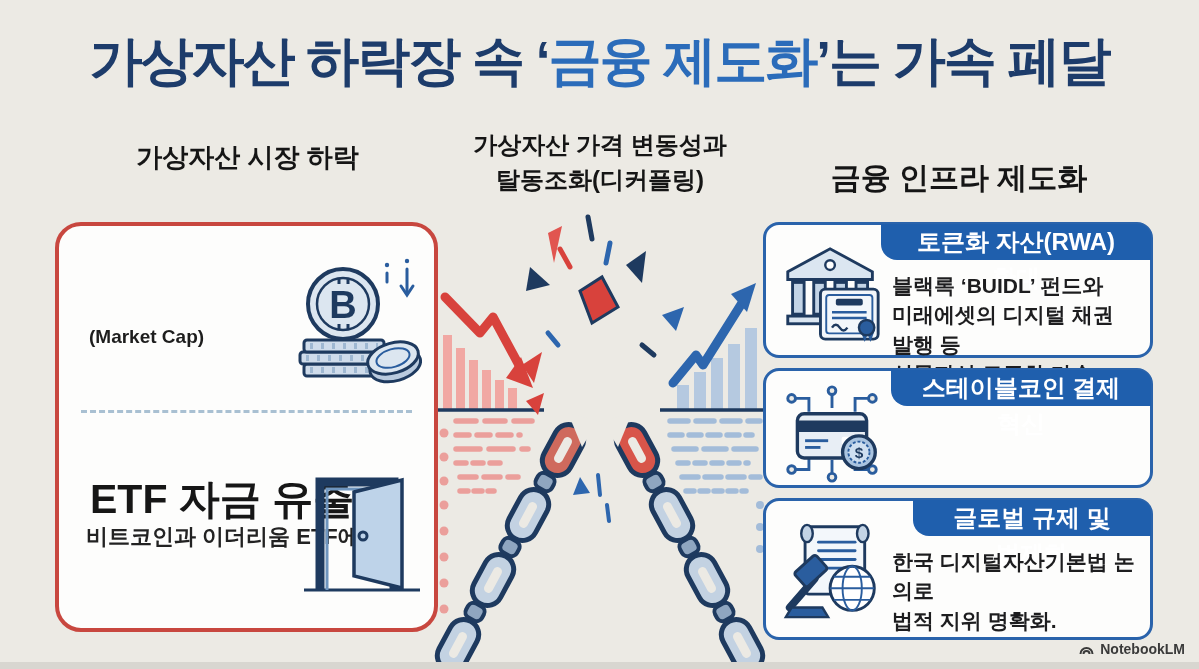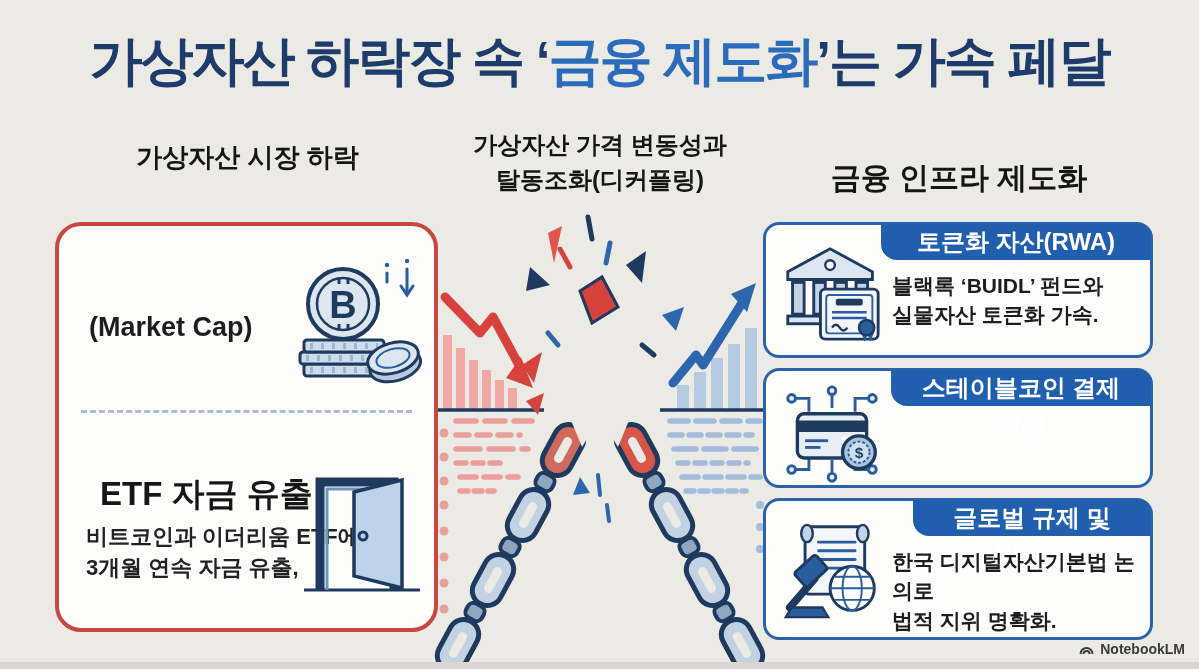--- a/index.html
+++ b/index.html
@@ -14,24 +14,24 @@
   
   .col-header{position:absolute;font-weight:800;color:#151515;text-align:center;}
   .hdr-left{left:55px;width:385px;top:140px;font-size:26px;}
   .hdr-center{left:428px;width:344px;top:128px;font-size:24px;line-height:1.45;}
   .hdr-right{left:763px;width:392px;top:140px;font-size:30px;margin-top:18px;}
 
   
   .left-card{position:absolute;left:55px;top:222px;width:383px;height:410px;
              background:#fdfdfc;border:4px solid #c8473f;border-radius:26px;box-sizing:border-box;}
   .stat-value{position:absolute;left:26px;top:34px;font-size:48px;font-weight:800;color:#161616;letter-spacing:-1px;}
-  .stat-caption{position:absolute;left:30px;top:86px;font-size:27px;font-weight:600;color:#1d1d1d;}
+  .stat-caption{position:absolute;left:30px;top:100px;font-size:19px;font-weight:600;color:#1d1d1d;}
   .bitcoin-icon{position:absolute;right:12px;top:26px;}
   .card-divider{position:absolute;left:22px;right:22px;top:184px;border-top:3px dashed #a9c0d2;}
-  .etf-title{position:absolute;left:41px;top:246px;font-size:33px;font-weight:800;color:#161616;}
+  .etf-title{position:absolute;left:31px;top:246px;font-size:41px;font-weight:800;color:#161616;}
   .etf-body{position:absolute;left:27px;top:295px;font-size:22px;font-weight:700;color:#222;line-height:1.42;}
   .door-icon{position:absolute;right:12px;top:242px;}
 
   
   .info-card{position:absolute;left:763px;width:390px;background:#fdfdfc;
              border:3px solid #2a63ab;border-radius:16px;box-sizing:border-box;}
   .card-1{top:222px;height:136px;}
   .card-2{top:368px;height:120px;}
   .card-3{top:498px;height:142px;}
   .card-band{position:absolute;top:-1px;right:-1px;height:36px;background:#1f5fad;
@@ -242,21 +242,20 @@
         <line x1="49" y1="72" x2="49" y2="78" stroke="#1e3a5f" stroke-width="3"></line>
           <line x1="58" y1="72" x2="58" y2="78" stroke="#1e3a5f" stroke-width="3"></line>
       </g>
     </svg>
 
     <div class="card-divider"></div>
 
     <div class="etf-title">ETF 자금 유출</div>
     <div class="etf-body">
       <div>비트코인과 이더리움 ETF에서</div>
-      <div>3개월 연속 자금 유출,</div>
     </div>
 
     <svg class="door-icon" width="120" height="130" viewBox="0 0 120 130">
       <line x1="2" y1="122" x2="118" y2="122" stroke="#1e3a5f" stroke-width="3"></line>
       <path d="M18 122 V14 H92 V122" fill="none" stroke="#1e3a5f" stroke-width="9"></path>
       <path d="M25 122 V21 H85" fill="none" stroke="#6e95bf" stroke-width="3"></path>
       <polygon points="52,24 100,12 100,120 52,108" fill="#bed3e9" stroke="#1e3a5f" stroke-width="3.5"></polygon>
       <circle cx="61" cy="68" r="4" fill="none" stroke="#1e3a5f" stroke-width="3"></circle>
     </svg>
   </div>
@@ -278,20 +277,21 @@
       <rect x="56" y="58" width="28" height="7" rx="2" fill="#1e3a5f"></rect>
       <line x1="52" y1="72" x2="88" y2="72" stroke="#2a5d9e" stroke-width="2.5"></line>
       <line x1="52" y1="78" x2="88" y2="78" stroke="#2a5d9e" stroke-width="2.5"></line>
       <path d="M52 88 q4 -6 8 0 t8 0" fill="none" stroke="#1e3a5f" stroke-width="2.5"></path>
       <polygon points="82,92 86,103 90,92" fill="#2a5d9e"></polygon>
         <polygon points="88,92 92,103 96,92" fill="#2a5d9e"></polygon>
       <circle cx="88" cy="88" r="8" fill="#2a5d9e" stroke="#1e3a5f" stroke-width="2.5"></circle>
     </svg>
     <div class="card-body body-1">
       <div>블랙록 ‘BUIDL’ 펀드와</div>
+      <div>미래에셋의 디지털 채권 발행 등</div>
       <div>실물자산 토큰화 가속.</div>
     </div>
   </div>
 
   <div class="info-card card-2">
     <div class="card-band band-2">스테이블코인 결제 혁신</div>
     <svg class="card-icon icon-2" width="100" height="100" viewBox="0 0 104 104">
       <g stroke="#2a5d9e" stroke-width="3" fill="none">
         <path d="M12 16 H28 V30"></path>
           <path d="M52 10 V26"></path>

